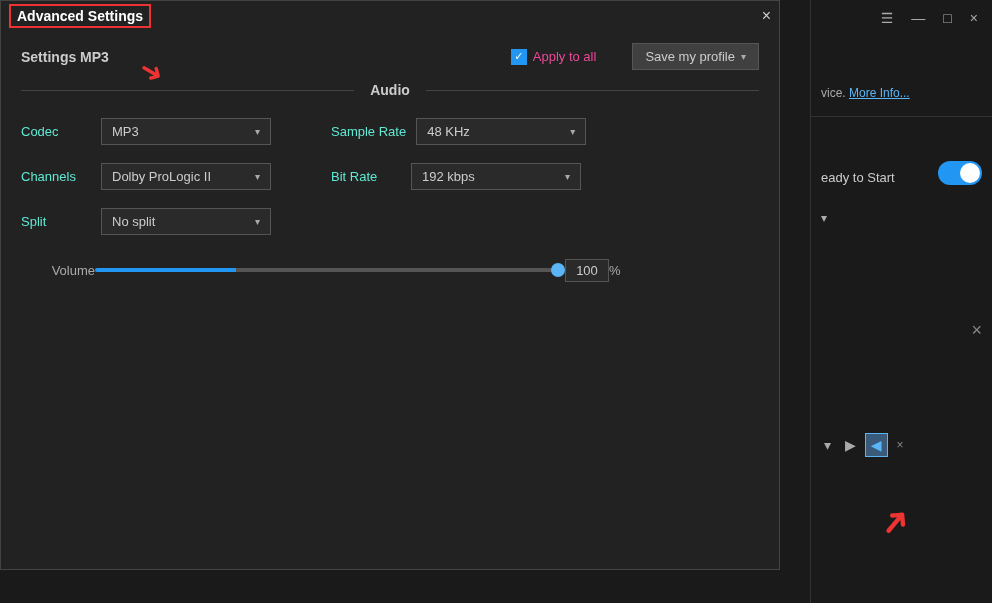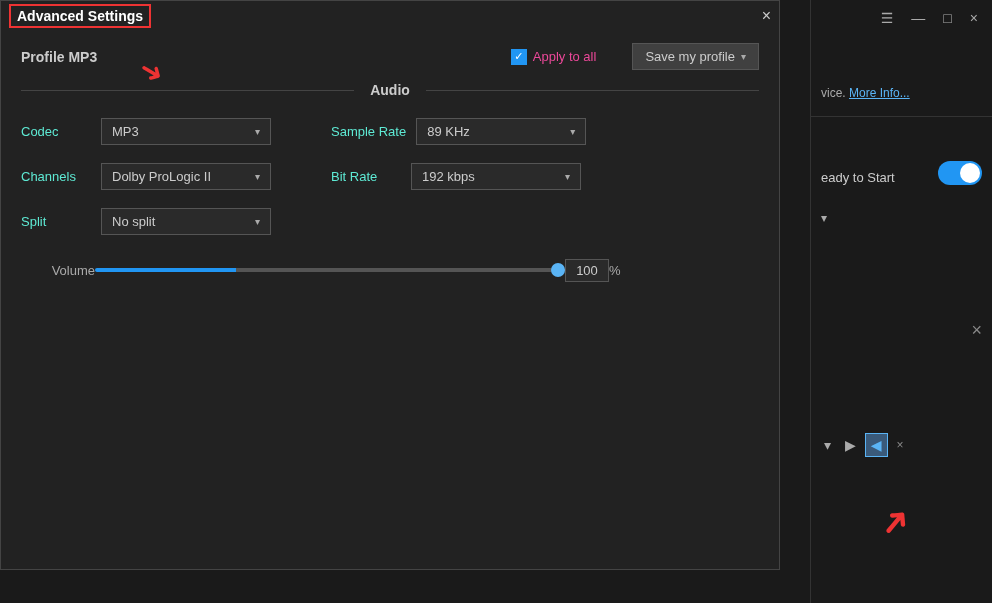--- a/index.html
+++ b/index.html
@@ -377,21 +377,21 @@
 <body>
 
 <div class="dialog-panel">
 
   <div class="title-bar">
     <span class="title-text">Advanced Settings</span>
     <button class="title-close">×</button>
   </div>
 
   <div class="top-bar">
-    <span class="profile-label">Profile  MP3</span>
+    <span class="profile-label">Settings  MP3</span>
 
     <div class="apply-to-all">
       <div class="checkbox-blue">✓</div>
       <span class="apply-label">Apply to all</span>
     </div>
 
     <button class="save-profile-btn">
       <span>Save my profile</span>
       <span class="dropdown-arrow">▾</span>
     </button>
@@ -430,21 +430,21 @@
           <span class="sel-arrow">▾</span>
         </div>
       </div>
     </div>
 
     <div class="form-col">
 
       <div class="form-row">
         <span class="form-label">Sample Rate</span>
         <div class="form-select">
-          <span>89 KHz</span>
+          <span>48 KHz</span>
           <span class="sel-arrow">▾</span>
         </div>
       </div>
 
       <div class="form-row">
         <span class="form-label">Bit Rate</span>
         <div class="form-select">
           <span>192 kbps</span>
           <span class="sel-arrow">▾</span>
         </div>

